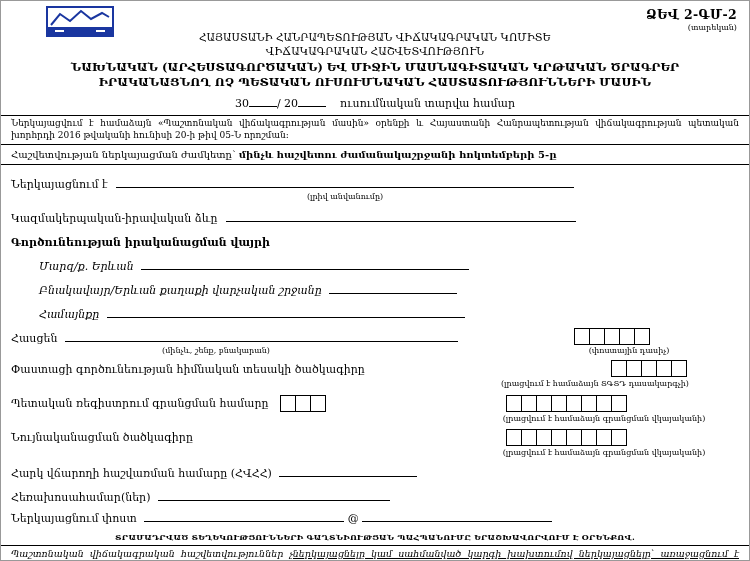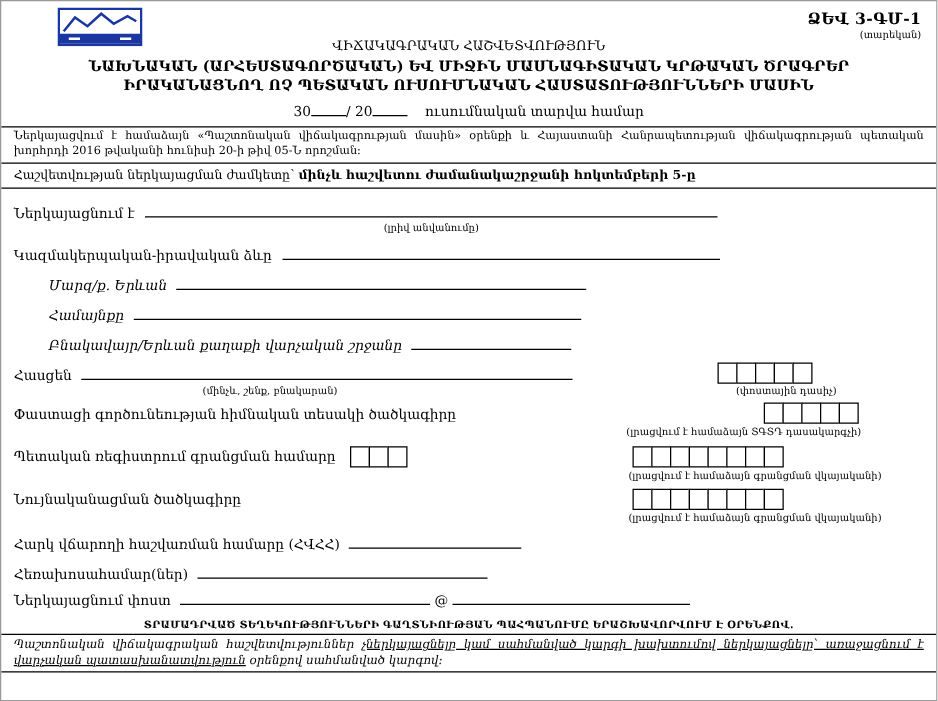--- a/index.html
+++ b/index.html
@@ -58,25 +58,26 @@
         <rect x="1" y="1" width="66" height="29" fill="#ffffff" stroke="#1a36a0" stroke-width="2"></rect>
         <rect x="2" y="21" width="64" height="8" fill="#1a36a0"></rect>
         <polyline points="5,19 14,8 24,15 35,5 45,13 56,7 63,11" fill="none" stroke="#1a36a0" stroke-width="2"></polyline>
         <rect x="9" y="24" width="9" height="2" fill="#ffffff"></rect>
         <rect x="50" y="24" width="9" height="2" fill="#ffffff"></rect>
       </svg>
     </span>
   </div>
 
   <div class="form-code">
-    <div class="code">ՁԵՎ 3-ԳՄ-1</div>
+    <div class="code">ՁԵՎ 2-ԳՄ-2</div>
     <div class="per">(տարեկան)</div>
   </div>
 
   <div class="titles">
+    <div class="t1">ՀԱՅԱՍՏԱՆԻ ՀԱՆՐԱՊԵՏՈՒԹՅԱՆ ՎԻՃԱԿԱԳՐԱԿԱՆ ԿՈՄԻՏԵ</div>
     <div class="t2">ՎԻՃԱԿԱԳՐԱԿԱՆ ՀԱՇՎԵՏՎՈՒԹՅՈՒՆ</div>
     <div class="t3">ՆԱԽՆԱԿԱՆ (ԱՐՀԵՍՏԱԳՈՐԾԱԿԱՆ) ԵՎ ՄԻՋԻՆ ՄԱՍՆԱԳԻՏԱԿԱՆ ԿՐԹԱԿԱՆ ԾՐԱԳՐԵՐ</div>
     <div class="t4">ԻՐԱԿԱՆԱՑՆՈՂ ՈՉ ՊԵՏԱԿԱՆ ՈՒՍՈՒՄՆԱԿԱՆ ՀԱՍՏԱՏՈՒԹՅՈՒՆՆԵՐԻ ՄԱՍԻՆ</div>
     <div class="date-line">
       <span>30</span><span class="bl yearbl"></span><span>/ 20</span><span class="bl yearbl"></span><span class="date-suffix">ուսումնական տարվա համար</span>
     </div>
   </div>
 
   <div class="rule"></div>
 
@@ -90,34 +91,35 @@
     <span class="lbl">Ներկայացնում է</span>
     <span class="bl" style="width:458px;margin-left:5px"></span>
   </div>
   <div class="hint" style="margin-left:105px;width:458px">(լրիվ անվանումը)</div>
 
   <div class="frow">
     <span class="lbl">Կազմակերպական-իրավական ձևը</span>
     <span class="bl" style="width:350px;margin-left:5px"></span>
   </div>
 
+  <div class="frow bold" style="margin-top:9px">Գործունեության իրականացման վայրի</div>
 
   <div class="frow ind it">
     <span class="lbl">Մարզ/ք. Երևան</span>
     <span class="bl" style="width:328px;margin-left:4px"></span>
   </div>
 
   <div class="frow ind it">
+    <span class="lbl">Բնակավայր/Երևան քաղաքի վարչական շրջանը</span>
+    <span class="bl" style="width:128px;margin-left:4px"></span>
+  </div>
+
+  <div class="frow ind it">
     <span class="lbl">Համայնքը</span>
     <span class="bl" style="width:358px;margin-left:4px"></span>
-  </div>
-
-  <div class="frow ind it">
-    <span class="lbl">Բնակավայր/Երևան քաղաքի վարչական շրջանը</span>
-    <span class="bl" style="width:128px;margin-left:4px"></span>
   </div>
 
   <div class="frow rel">
     <span class="lbl">Հասցեն</span>
     <span class="bl" style="width:393px;margin-left:4px"></span>
     <span class="boxes abs" style="left:563px;top:-1px">
         <span class="cbox"></span>
         <span class="cbox"></span>
         <span class="cbox"></span>
         <span class="cbox"></span>

